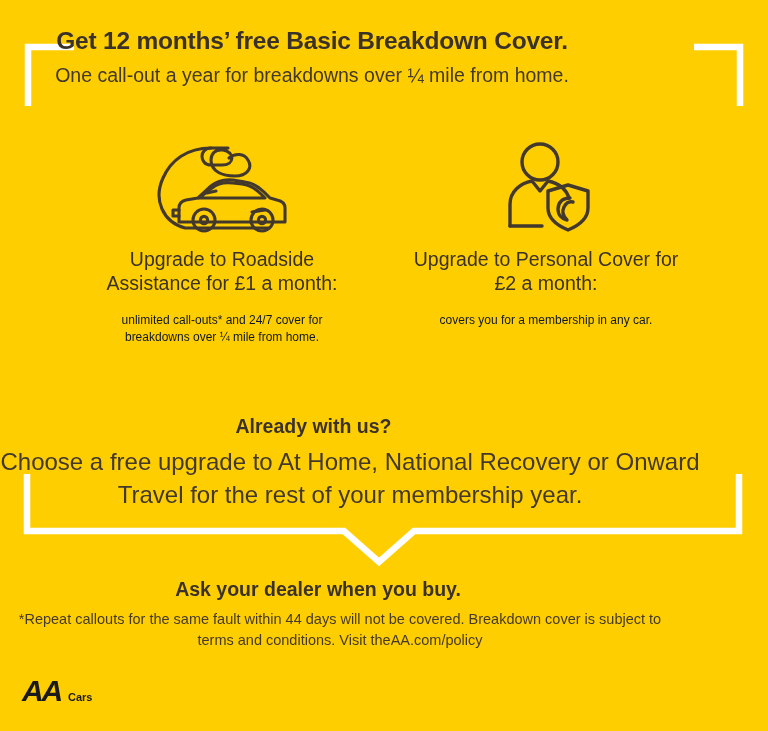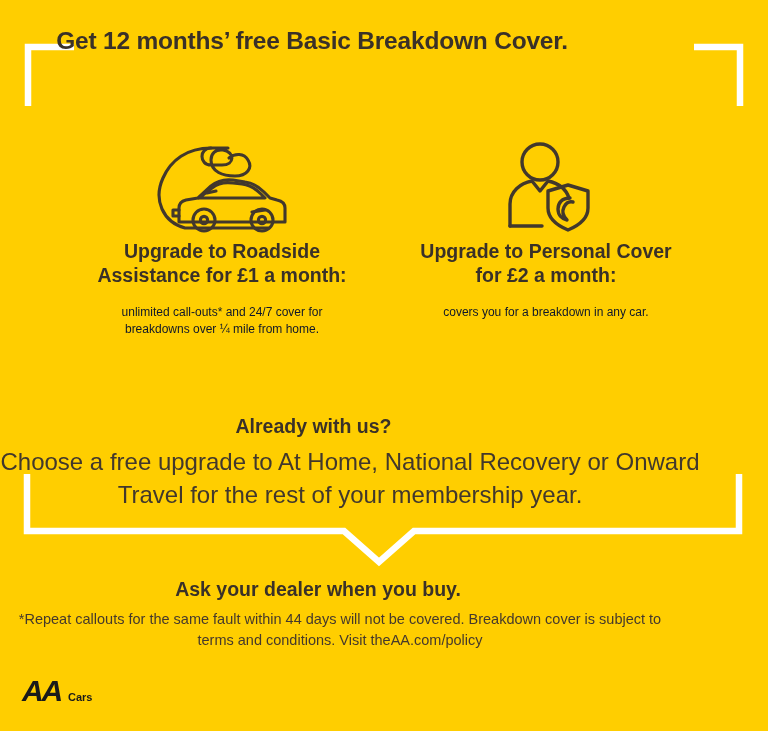--- a/index.html
+++ b/index.html
@@ -75,23 +75,23 @@
   .col-right { padding: 0 30px 0 24px; }
 
   .icon-wrap {
     height: 108px;
     display: flex;
     align-items: center;
     justify-content: center;
   }
   .col-title {
     font-size: 19.5px;
-    font-weight: bold;
+    font-weight: normal;
     line-height: 1.22;
-    margin: 0 0 7px 0;
+    margin: 8px 0 7px 0;
     color: #3A3128;
   }
   .col-body {
     font-size: 12px;
     font-weight: normal;
     line-height: 1.42;
     margin: 16px;
     color: #0f172a;
   }
 
@@ -175,20 +175,21 @@
 
     <path d="M 28 106 L 28 47 L 74 47" fill="none" stroke="#FFFFFF" stroke-width="6.5" stroke-linecap="butt" stroke-linejoin="miter"></path>
 
     <path d="M 694 47 L 740 47 L 740 106" fill="none" stroke="#FFFFFF" stroke-width="6.5" stroke-linecap="butt" stroke-linejoin="miter"></path>
 
     <path d="M 27 474 L 27 531 L 344 531 L 379 562 L 414 531 L 739 531 L 739 474" fill="none" stroke="#FFFFFF" stroke-width="6.5" stroke-linecap="butt" stroke-linejoin="miter"></path>
   </svg>
 
   <div class="header">
     <h1 class="headline">Get 12 months’ free Basic Breakdown Cover.</h1>
+    <p class="subhead">One call-out a year for breakdowns over ¼ mile from home.</p>
   </div>
 
   <div class="columns">
 
     <div class="col col-left">
       <div class="icon-wrap">
         <svg width="146" height="96" viewBox="0 0 146 96" aria-hidden="true">
           <g fill="none" stroke="#42382C" stroke-width="3.1" stroke-linecap="round" stroke-linejoin="round">
 
             <path d="M 79 10 L 62 10
@@ -263,21 +264,21 @@
 
             <path d="M 74 60
                      C 66 60 62 65 62 71
                      C 62 77 66 81 71 82
                      C 67 78 66 73 68 69
                      C 70 65 73 63 77 64"></path>
           </g>
         </svg>
       </div>
       <p class="col-title">Upgrade to Personal Cover for £2 a month:</p>
-      <p class="col-body">covers you for a breakdown in any car.</p>
+      <p class="col-body">covers you for a membership in any car.</p>
     </div>
   </div>
 
   <div class="already">
     <p class="already-title">Already with us?</p>
     <p class="already-body">Choose a free upgrade to At Home, National Recovery or Onward Travel for the rest of your membership year.</p>
   </div>
 
   <div class="cta">
     <p class="cta-title">Ask your dealer when you buy.</p>

